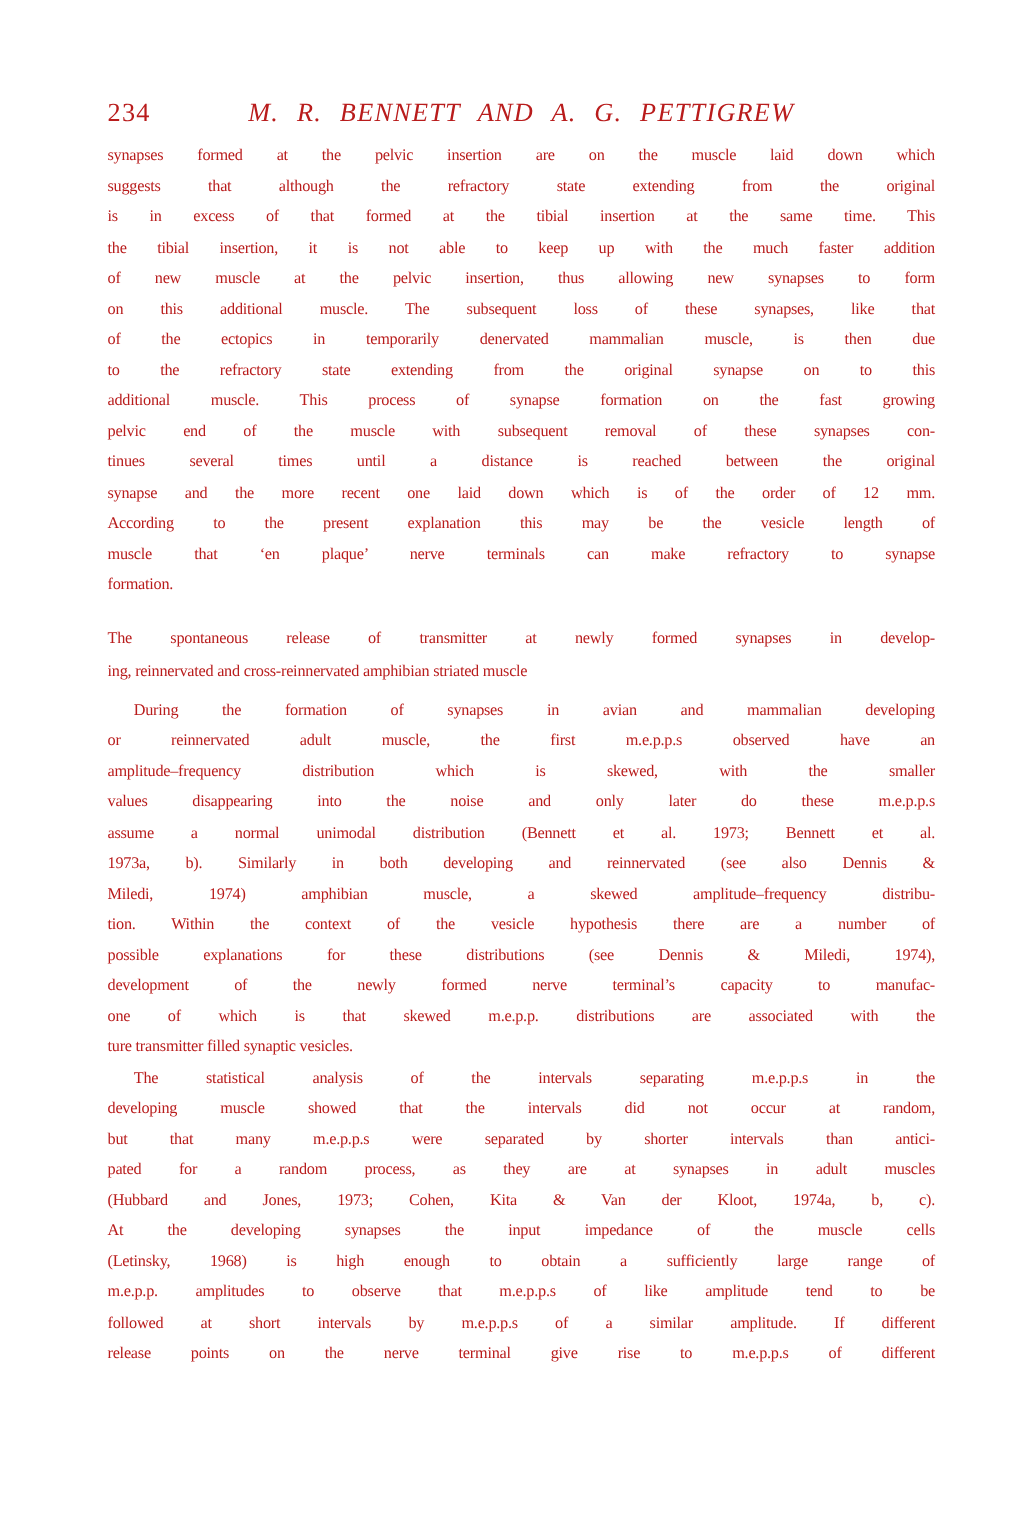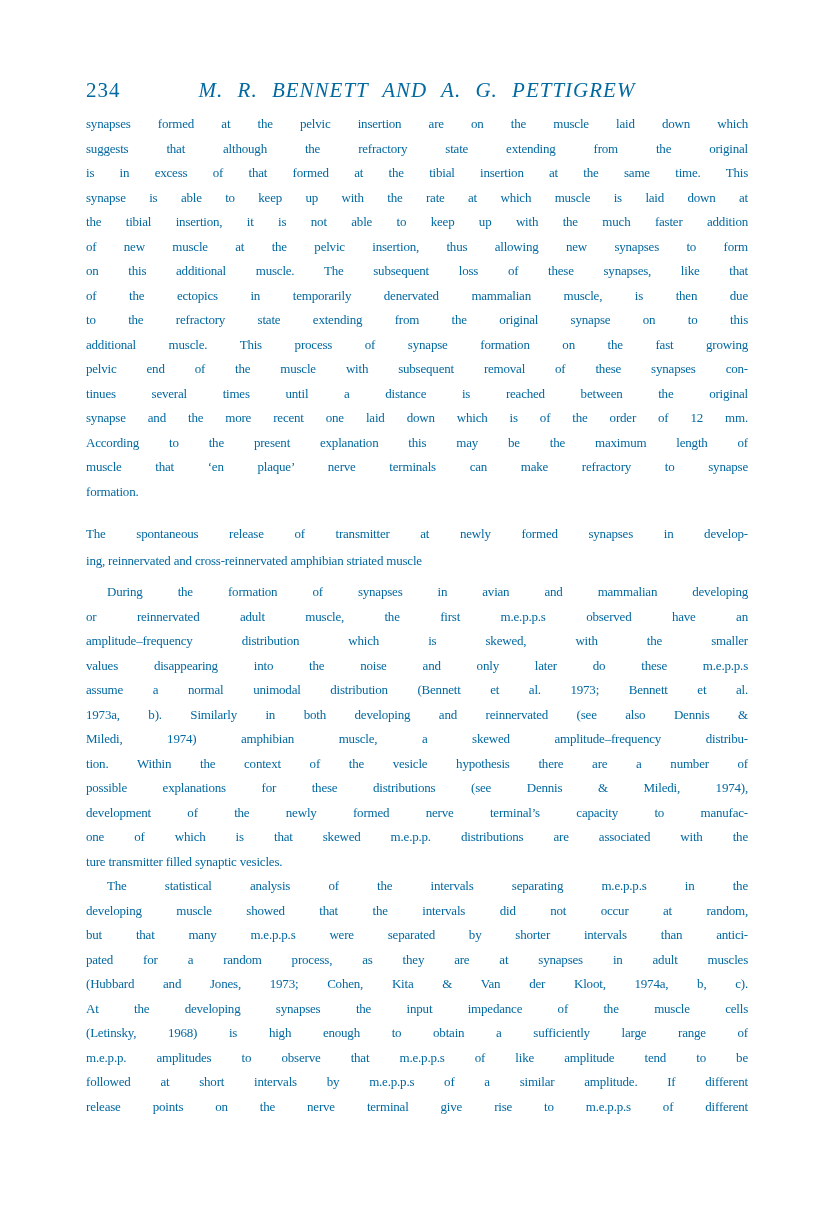--- a/index.html
+++ b/index.html
@@ -1,21 +1,21 @@
 <!DOCTYPE html>
 <html><head>
 <meta charset="utf-8">
 <style>
   html, body { margin: 0; padding: 0; background: #ffffff; }
   .page {
     position: relative;
     width: 816px;
     height: 1221px;
     background: #ffffff;
-    color: #0369a1;
+    color: #b91c1c;
     font-family: "Liberation Serif", "DejaVu Serif", serif;
     overflow: hidden;
   }
   .content {
     position: absolute;
     left: 86px;
     top: 78px;
     width: 662px;
   }
   .header {
@@ -67,31 +67,30 @@
       <span class="pagenum">234</span>
       <span class="running-head">M. R. BENNETT AND A. G. PETTIGREW</span>
     </div>
 
     <div class="body">
 
       <div class="para">
         <div class="line">synapses formed at the pelvic insertion are on the muscle laid down which</div>
         <div class="line">suggests that although the refractory state extending from the original</div>
         <div class="line">is in excess of that formed at the tibial insertion at the same time. This</div>
-        <div class="line">synapse is able to keep up with the rate at which muscle is laid down at</div>
         <div class="line">the tibial insertion, it is not able to keep up with the much faster addition</div>
         <div class="line">of new muscle at the pelvic insertion, thus allowing new synapses to form</div>
         <div class="line">on this additional muscle. The subsequent loss of these synapses, like that</div>
         <div class="line">of the ectopics in temporarily denervated mammalian muscle, is then due</div>
         <div class="line">to the refractory state extending from the original synapse on to this</div>
         <div class="line">additional muscle. This process of synapse formation on the fast growing</div>
         <div class="line">pelvic end of the muscle with subsequent removal of these synapses con-</div>
         <div class="line">tinues several times until a distance is reached between the original</div>
         <div class="line">synapse and the more recent one laid down which is of the order of 12 mm.</div>
-        <div class="line">According to the present explanation this may be the maximum length of</div>
+        <div class="line">According to the present explanation this may be the vesicle length of</div>
         <div class="line">muscle that ‘en plaque’ nerve terminals can make refractory to synapse</div>
         <div class="line last">formation.</div>
       </div>
 
       <div class="heading">
         <div class="line">The spontaneous release of transmitter at newly formed synapses in develop-</div>
         <div class="line last">ing, reinnervated and cross-reinnervated amphibian striated muscle</div>
       </div>
 
       <div class="para">

